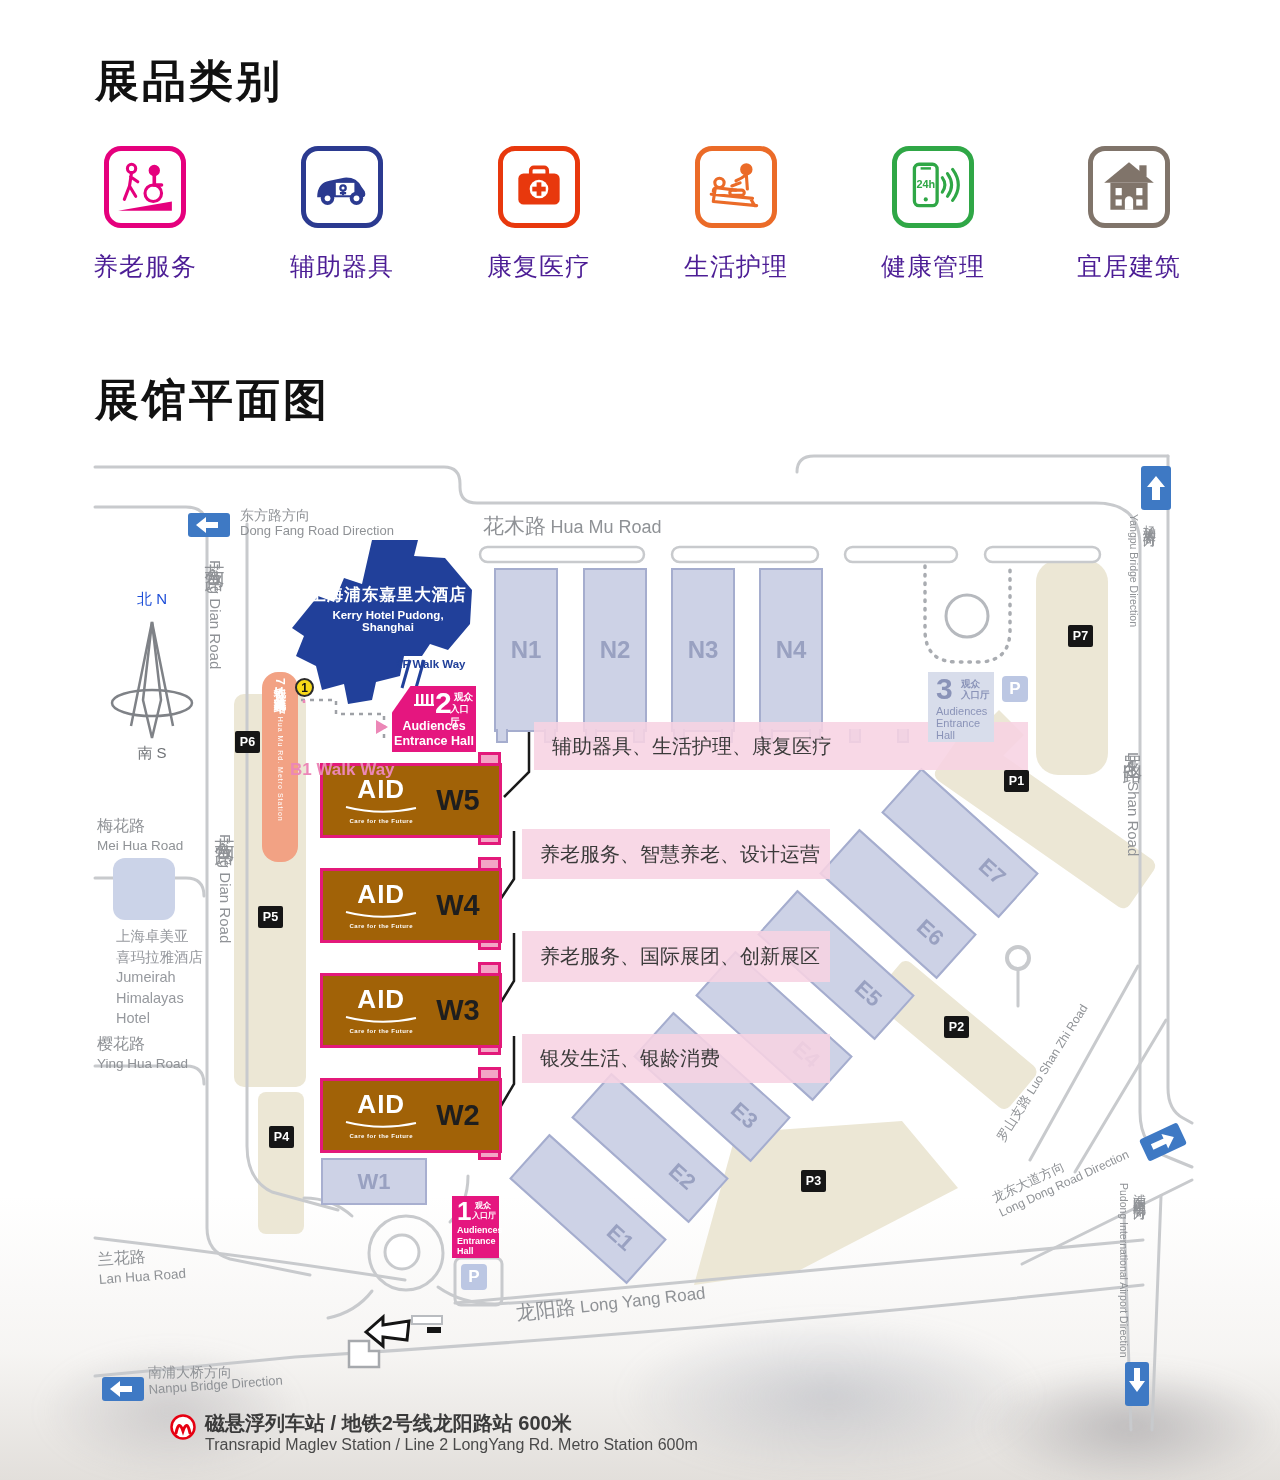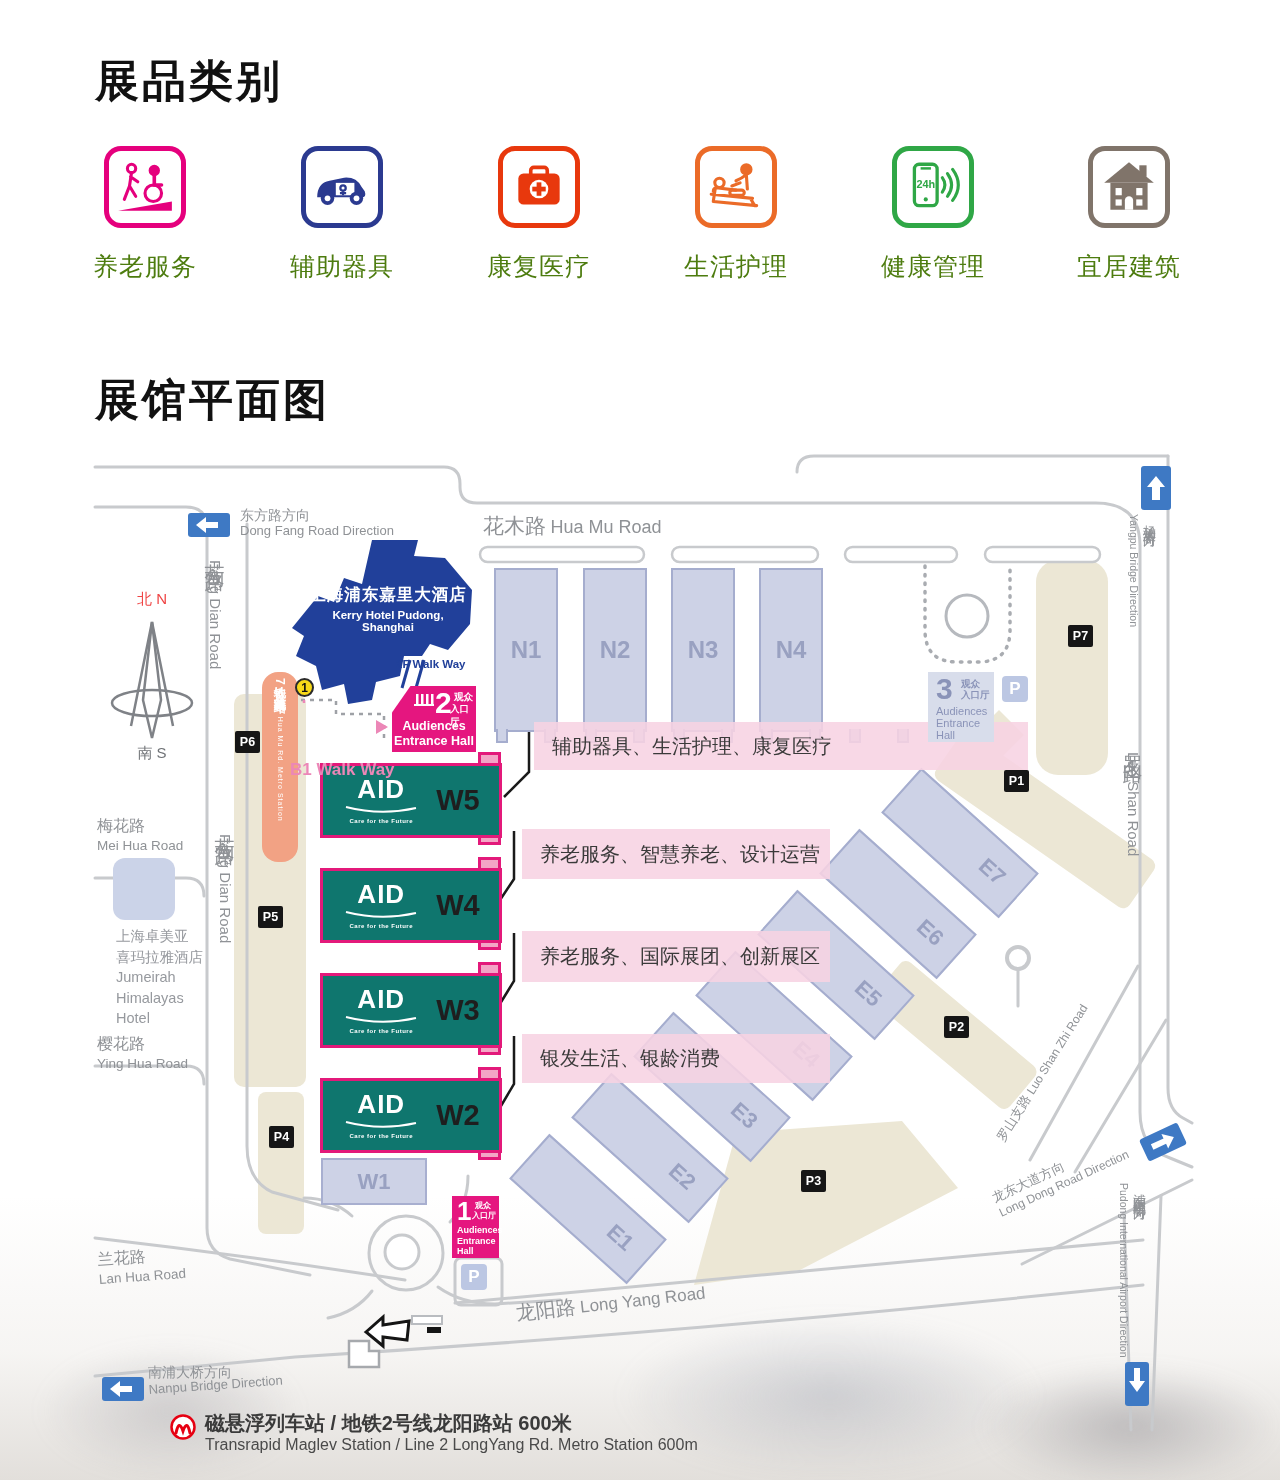--- a/index.html
+++ b/index.html
@@ -5,41 +5,41 @@
   * { margin:0; padding:0; box-sizing:border-box; }
   html,body { background:#fff; }
   body { width:1280px; height:1480px; font-family:"Liberation Sans","DejaVu Sans",sans-serif; }
   .page { position:relative; width:1280px; height:1480px; background:#fff; overflow:hidden; }
   .abs { position:absolute; }
   .sec-title { font-size:44px; font-weight:bold; color:#111; letter-spacing:3px; }
 
   
   .cat { position:absolute; width:120px; text-align:center; }
   .cat-icon { width:82px; height:82px; margin:0 auto; border-radius:17px; border-width:5px; border-style:solid; background:#fff; display:flex; align-items:center; justify-content:center; }
-  .cat-label { margin-top:22px; font-size:25px; color:#4d7c0f; letter-spacing:1px; }
+  .cat-label { margin-top:22px; font-size:25px; color:#4c1d95; letter-spacing:1px; }
 
   
   .map { position:absolute; left:0; top:0; width:1280px; height:1480px; }
   .photo { position:absolute; left:0; top:1196px; width:1280px; height:284px;
            background:linear-gradient(to bottom, rgba(250,249,248,0) 0%, rgba(235,232,228,0.45) 55%, rgba(219,215,210,0.8) 100%); }
   .blob { position:absolute; border-radius:50%; filter:blur(10px); }
 
   .roadlabel { color:#8F9296; }
   .vtext { writing-mode:vertical-rl; text-orientation:mixed; color:#8F9296; }
   .vtext span { display:block; }
 
   .hallN { position:absolute; width:64px; height:164px; background:#CDD2E6; border:2.5px solid #A5ADCE; display:flex; align-items:center; justify-content:center; }
   .hallN .lbl, .hallE .lbl, .hallW1 .lbl { font-size:24px; font-weight:bold; color:#99A1C1; }
   .nfoot { position:absolute; width:12px; height:14px; background:#CDD2E6; border:2px solid #A5ADCE; border-top:none; }
   .hallE { position:absolute; width:158px; height:60px; background:#CDD2E6; border:2.5px solid #A5ADCE; transform:rotate(42deg); }
   .hallE .lbl { position:absolute; left:78%; top:50%; transform:translate(-50%,-50%); font-size:22px; }
   .hallW1 { position:absolute; left:321px; top:1158px; width:106px; height:47px; background:#CDD2E6; border:2.5px solid #A8AFD0; display:flex; align-items:center; justify-content:center; }
   .hallW1 .lbl { font-size:22px; }
 
-  .hallW { position:absolute; left:320px; width:182px; height:75px; background:#0f766e; border:3.5px solid #E3197A; display:flex; align-items:center; justify-content:center; gap:16px; }
+  .hallW { position:absolute; left:320px; width:182px; height:75px; background:#a16207; border:3.5px solid #E3197A; display:flex; align-items:center; justify-content:center; gap:16px; }
   .hallW .wlbl { font-size:29px; font-weight:800; color:#1E1E1E; }
   .wtab { position:absolute; left:478px; width:23px; height:14px; background:#F3A5C6; border:3px solid #E3197A; }
   .aid { width:78px; text-align:center; color:#fff; }
   .aid .t { font-size:26px; font-weight:800; letter-spacing:1px; line-height:22px; }
   .aid .tag { font-size:6px; font-weight:bold; letter-spacing:0.5px; }
 
   .bar { position:absolute; background:rgba(247,211,227,0.88); display:flex; align-items:center; padding-left:18px; font-size:20px; color:#3A3A3A; }
 
   .pbadge { position:absolute; width:25px; height:22px; background:#161616; color:#fff; font-size:12.5px; font-weight:bold; display:flex; align-items:center; justify-content:center; border-radius:2px; }
   .picon  { position:absolute; width:26px; height:26px; background:#BCC7E3; color:#fff; font-size:17px; font-weight:bold; display:flex; align-items:center; justify-content:center; border-radius:4px; }
@@ -453,21 +453,21 @@
 
     <div class="jum-block"></div>
     <div class="jum-text">
       <div>上海卓美亚</div>
       <div>喜玛拉雅酒店</div>
       <div>Jumeirah</div>
       <div>Himalayas</div>
       <div>Hotel</div>
     </div>
 
-    <div class="abs" style="left:120px;top:590px;width:64px;text-align:center;font-size:15px;color:#ef4444;">北 N</div>
+    <div class="abs" style="left:120px;top:590px;width:64px;text-align:center;font-size:15px;color:#1d4ed8;">北 N</div>
     <div class="abs" style="left:120px;top:744px;width:64px;text-align:center;font-size:15px;color:#6F7276;">南 S</div>
 
     <div class="abs roadlabel" style="left:483px;top:512px;">
       <span style="font-size:21px;">花木路</span>
       <span style="font-size:18px;">Hua Mu Road</span>
     </div>
     <div class="abs roadlabel" style="left:240px;top:507px;font-size:14px;line-height:16px;">
       <div>东方路方向</div>
       <div style="font-size:13px;">Dong Fang Road Direction</div>
     </div>

